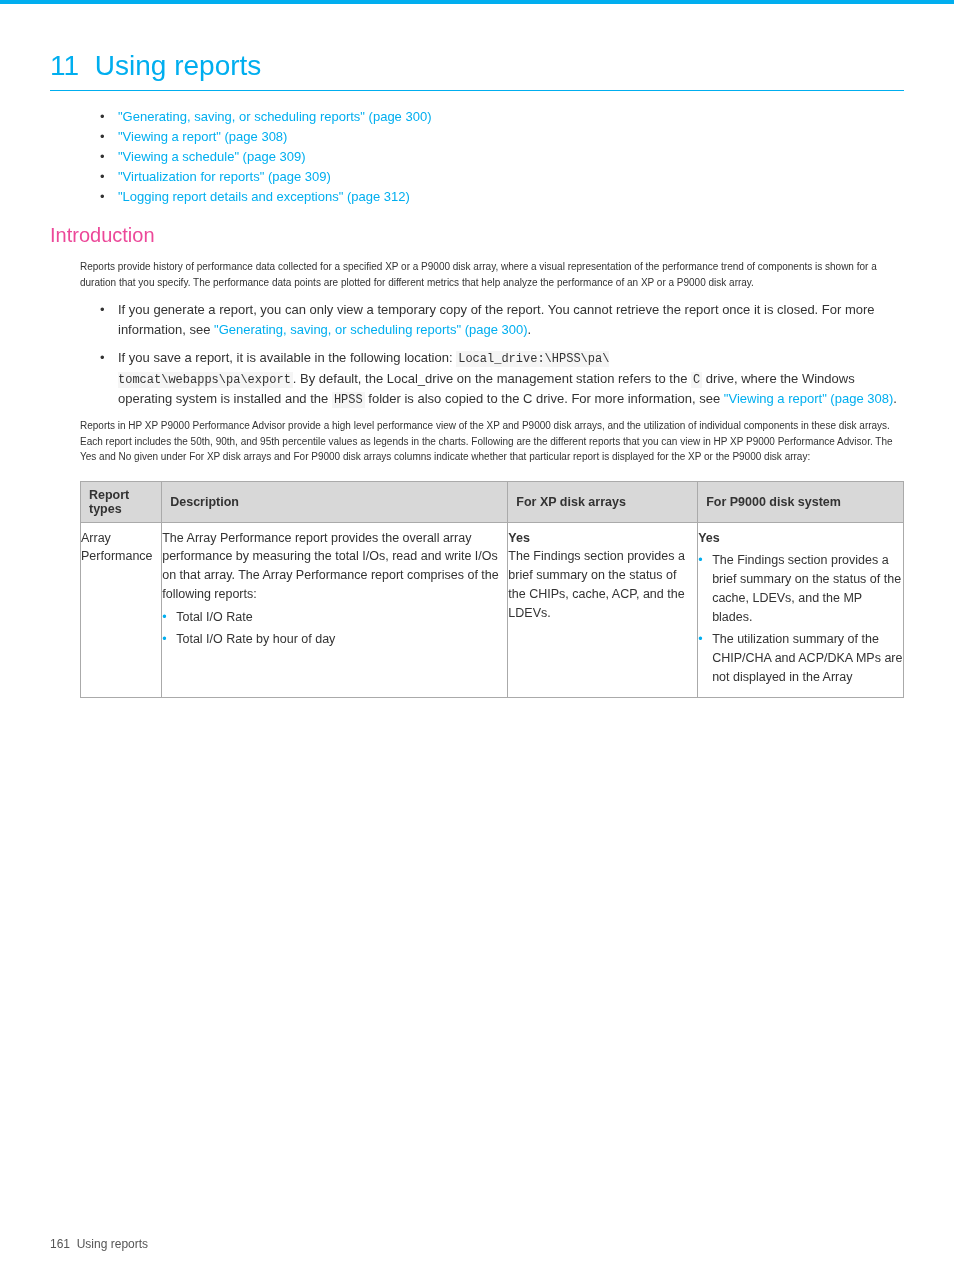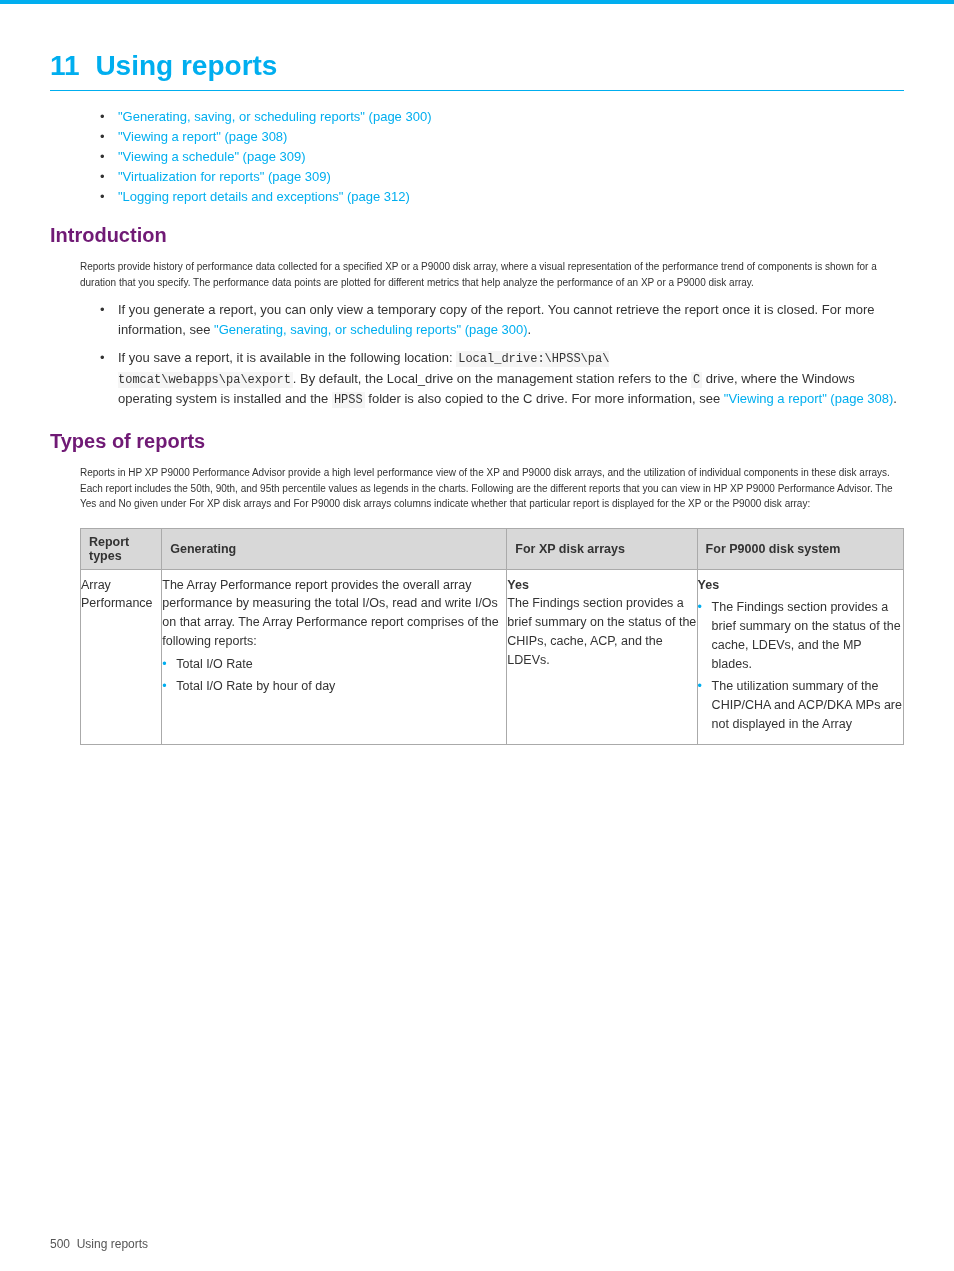--- a/index.html
+++ b/index.html
@@ -31,21 +31,20 @@
       font-weight: normal;
       color: #333;
       margin-bottom: 18px;
       margin-top: 20px;
       border-bottom: 1px solid #00AEEF;
       padding-bottom: 8px;
     }
     .chapter-title span {
       color: #00AEEF;
       margin-right: 8px;
-      font-weight: bold;
     }
     .intro-paragraph {
       margin-left: 30px;
       margin-bottom: 12px;
       line-height: 1.5;
       font-size: 13px;
       color: #333;
     }
     .topics-list {
       margin-left: 50px;
@@ -62,22 +61,22 @@
       position: absolute;
       left: 0;
       color: #333;
     }
     .topics-list li a {
       color: #00AEEF;
       text-decoration: none;
     }
     .section-heading {
       font-size: 20px;
-      font-weight: bold;
-      color: #701a75;
+      font-weight: normal;
+      color: #ec4899;
       margin-bottom: 12px;
       margin-top: 20px;
     }
     .body-text {
       margin-left: 30px;
       margin-bottom: 10px;
       line-height: 1.55;
       font-size: 10px;
       color: #333;
     }
@@ -186,30 +185,29 @@
   <ul class="bullet-list">
     <li>
       <span>If you generate a report, you can only view a temporary copy of the report. You cannot retrieve the report once it is closed. For more information, see </span><a href="#">"Generating, saving, or scheduling reports" (page 300)</a><span>.</span>
     </li>
     <li>
       <span>If you save a report, it is available in the following location: </span><code>Local_drive:\HPSS\pa\<br>tomcat\webapps\pa\export</code><span>. By default, the Local_drive on the management station refers to the </span><code>C</code><span> drive, where the Windows operating system is installed and the </span><code>HPSS</code><span> folder is also copied to the C drive. For more information, see </span><a href="#">"Viewing a report" (page 308)</a><span>.</span>
     </li>
   </ul>
 
 
-  <h2 class="section-heading">Types of reports</h2>
 
   <p class="body-text">Reports in HP XP P9000 Performance Advisor provide a high level performance view of the XP and P9000 disk arrays, and the utilization of individual components in these disk arrays. Each report includes the 50th, 90th, and 95th percentile values as legends in the charts. Following are the different reports that you can view in HP XP P9000 Performance Advisor. The Yes and No given under For XP disk arrays and For P9000 disk arrays columns indicate whether that particular report is displayed for the XP or the P9000 disk array:</p>
 
   <div class="table-container">
     <table>
       <thead>
         <tr>
           <th>Report types</th>
-          <th>Generating</th>
+          <th>Description</th>
           <th>For XP disk arrays</th>
           <th>For P9000 disk system</th>
         </tr>
       </thead>
       <tbody>
         <tr>
           <td>Array Performance</td>
           <td>
             <span>The Array Performance report provides the overall array performance by measuring the total I/Os, read and write I/Os on that array. The Array Performance report comprises of the following reports:</span>
             <ul class="cell-bullet">
@@ -227,15 +225,15 @@
               <li><span>The Findings section provides a brief summary on the status of the cache, LDEVs, and the MP blades.</span></li>
               <li><span>The utilization summary of the CHIP/CHA and ACP/DKA MPs are not displayed in the Array</span></li>
             </ul>
           </td>
         </tr>
       </tbody>
     </table>
   </div>
 
   <div class="page-footer">
-    <span>500</span>&nbsp;&nbsp;<span>Using reports</span>
+    <span>161</span>&nbsp;&nbsp;<span>Using reports</span>
   </div>
 </div>
 
 </body></html>

